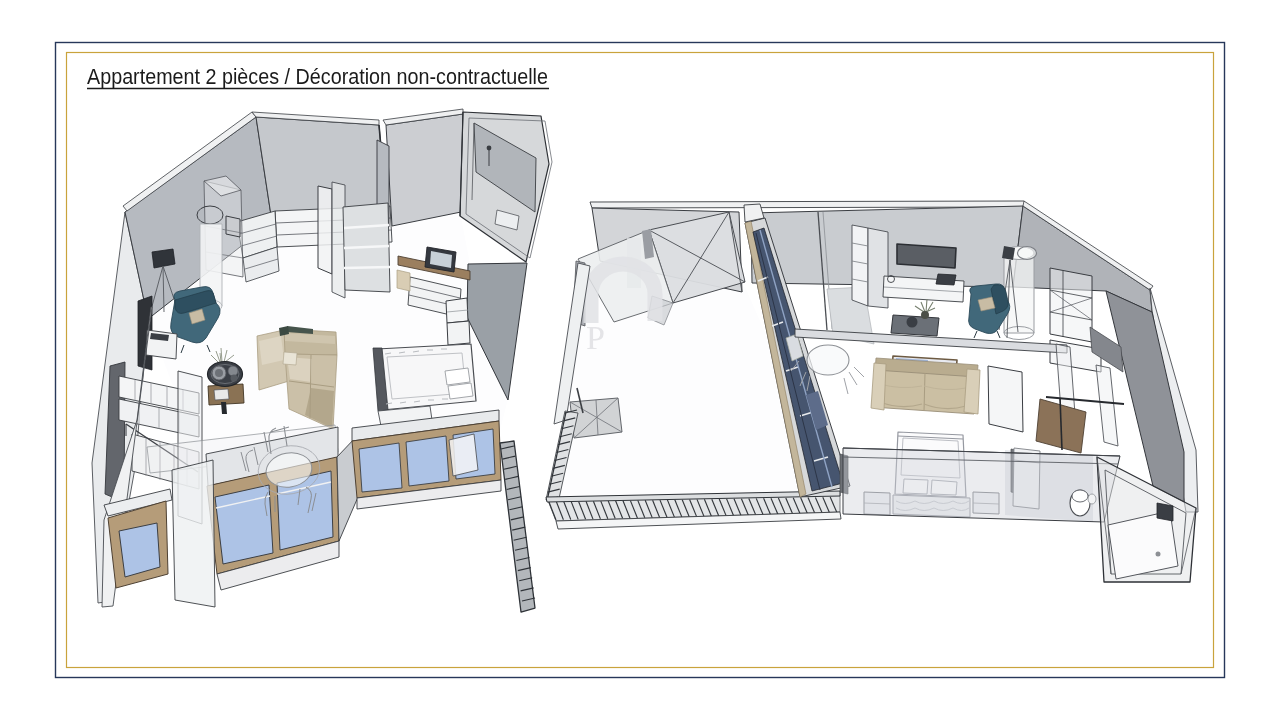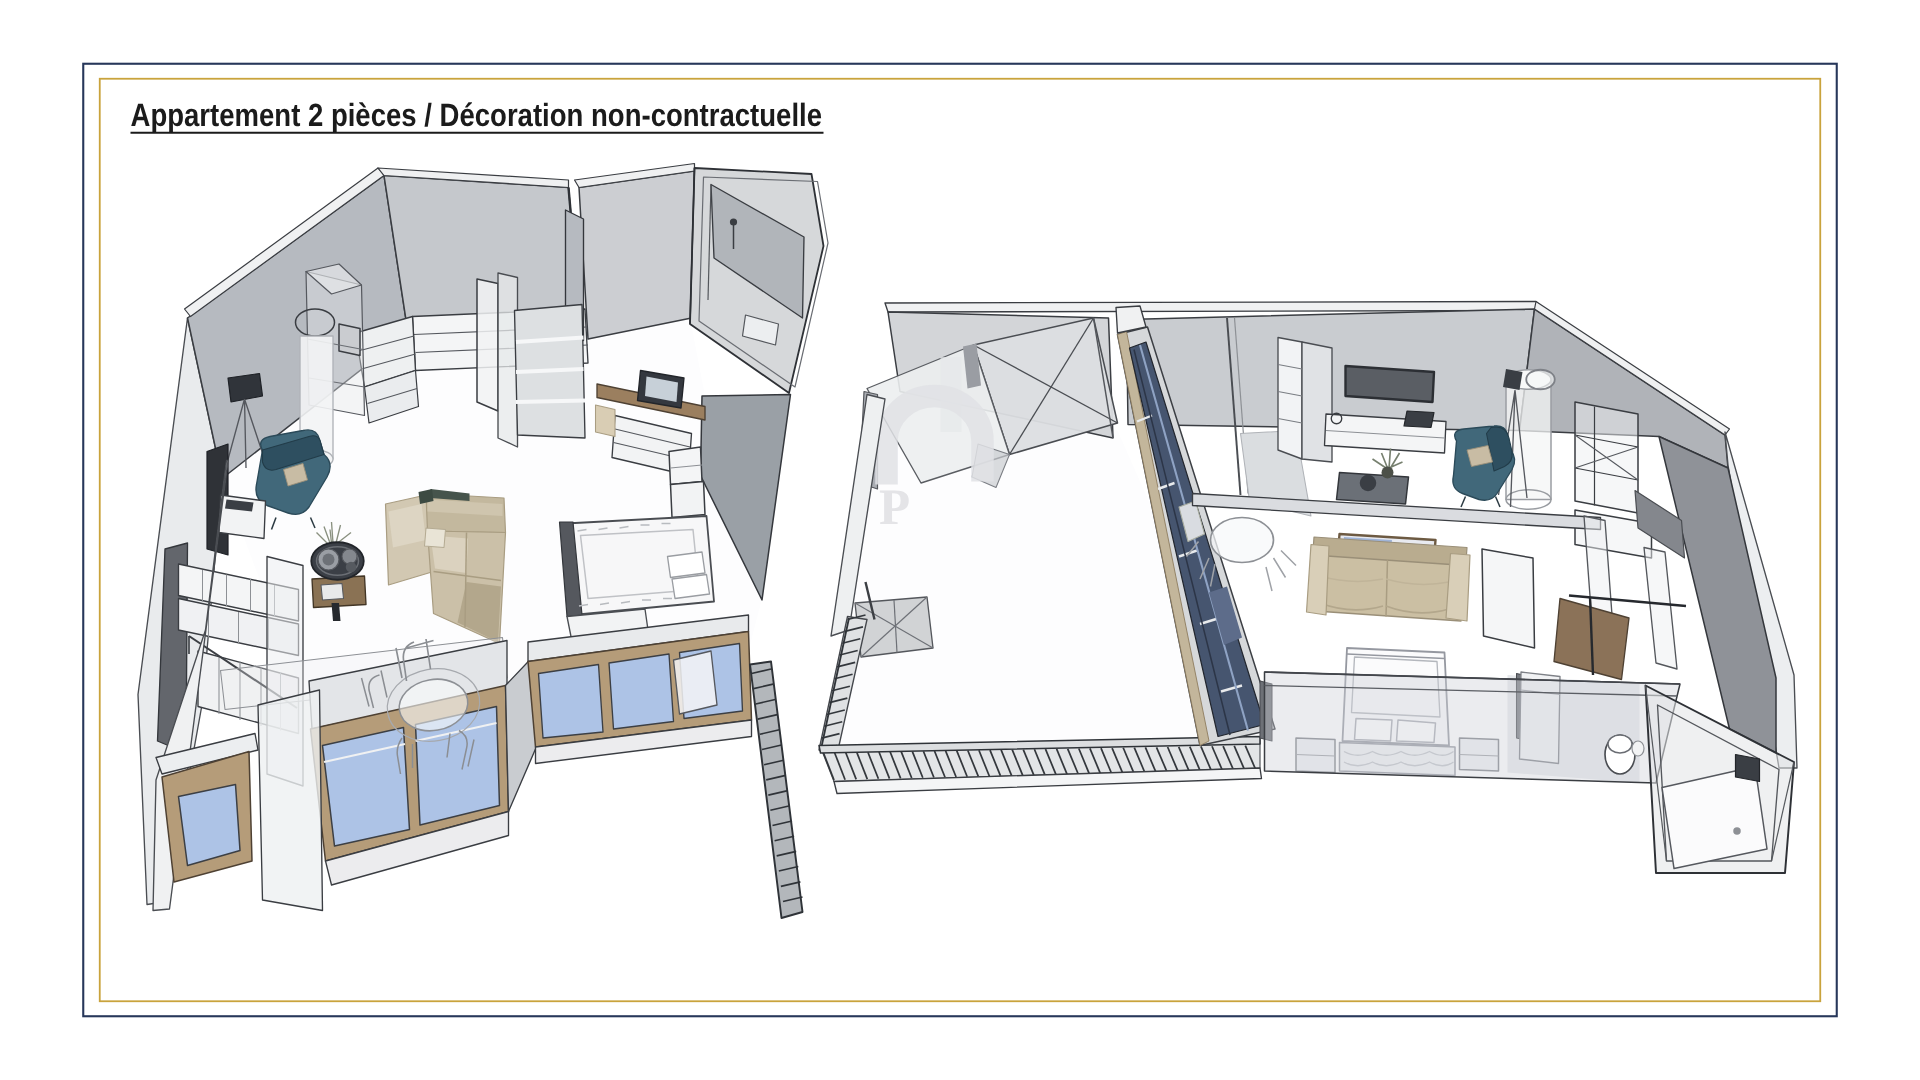--- a/index.html
+++ b/index.html
@@ -1,16 +1,16 @@
 <!DOCTYPE html>
 <html><head>
 <meta charset="utf-8">
 <style>
   html,body{margin:0;padding:0;background:#ffffff;width:1280px;height:720px;overflow:hidden;}
-  .page{position:relative;width:1280px;height:720px;font-family:"Liberation Sans",sans-serif;font-weight:bold;}
+  .page{position:relative;width:1280px;height:720px;font-family:"Liberation Sans",sans-serif;}
   svg{position:absolute;left:0;top:0;}
 </style>
 </head>
 <body>
 <div class="page">
 <svg width="1280" height="720" viewBox="0 0 1280 720">
 
   <rect x="55.5" y="42.5" width="1169" height="635" fill="none" stroke="#27375a" stroke-width="1.4"></rect>
 
   <rect x="66.5" y="52.5" width="1147" height="615" fill="none" stroke="#c9a33c" stroke-width="1.2"></rect>

